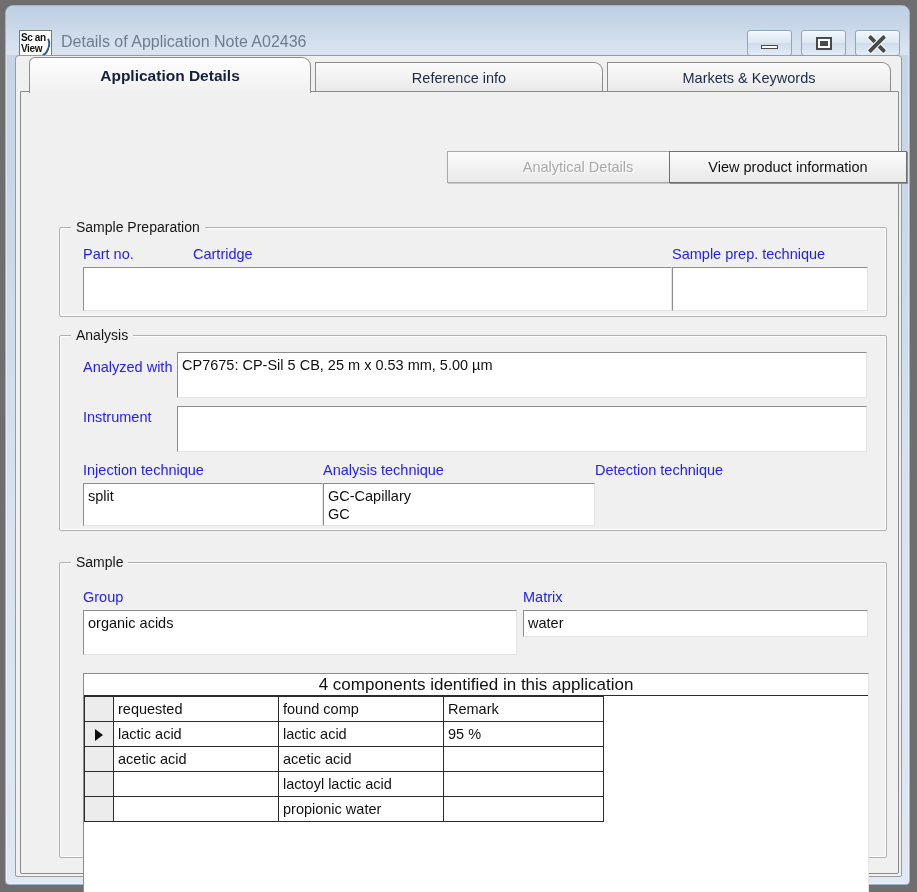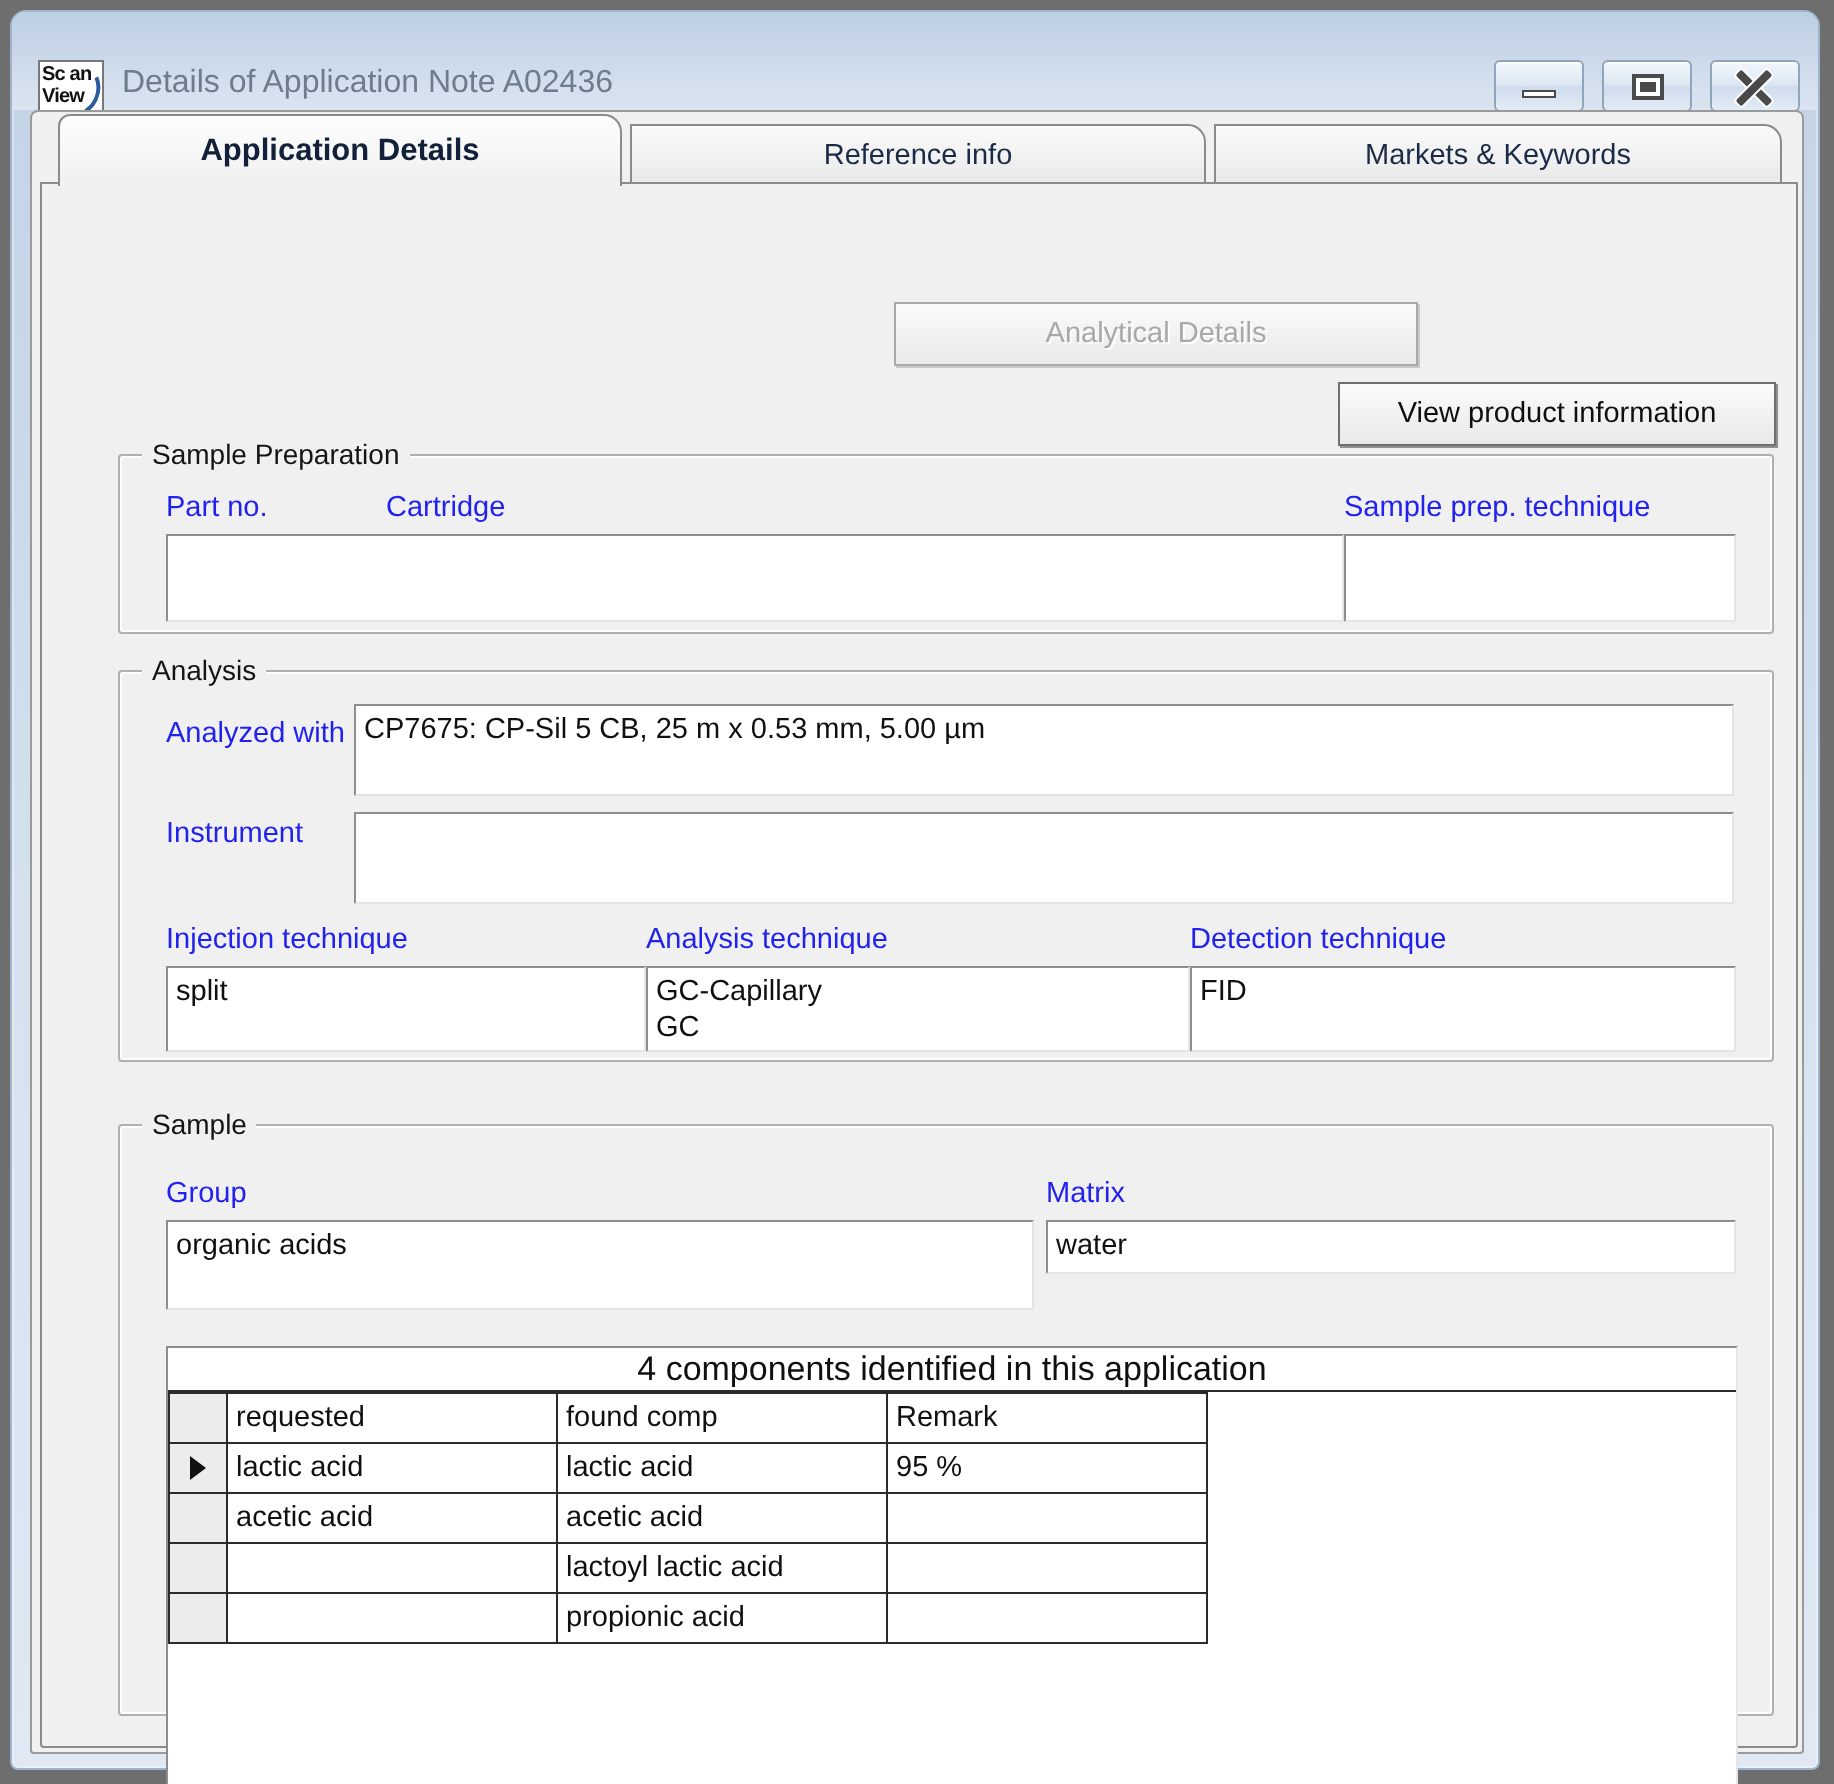--- a/index.html
+++ b/index.html
@@ -120,21 +120,21 @@
     position:absolute;top:59px;height:32px;
     border:1px solid #6f6f6f;box-sizing:border-box;
     background:linear-gradient(to bottom,#fbfbfb 0%,#f2f2f2 50%,#e9e9e9 100%);
     box-shadow:1px 1px 0 #909090;
     display:flex;align-items:center;justify-content:center;
     font-size:14.5px;color:#101010;cursor:default;
   }
   .pbtn.disabled{color:#a8a8a8;text-shadow:1px 1px 0 #fdfdfd;border-color:#a9a9a9;box-shadow:1px 1px 0 #c9c9c9;}
   #btn-viewnote{left:195px;width:220px;}
   #btn-analytical{left:426px;width:262px;}
-  #btn-product{left:648px;width:219px;margin-top:40px;}
+  #btn-product{left:648px;width:238px;}
 
   
   .group{
     position:absolute;
     border:1px solid #b0b0b0;box-sizing:border-box;border-radius:2px;
     box-shadow:1px 1px 0 #fdfdfd inset, -1px -1px 0 #fdfdfd inset;
   }
   .group > .gtitle{
     position:absolute;top:-9px;left:11px;padding:0 5px;
     background:#f0f0f0;font-size:14px;color:#151515;white-space:nowrap;
@@ -278,21 +278,20 @@
       <div id="fld-analyzed" class="field">CP7675: CP-Sil 5 CB, 25 m x 0.53 mm, 5.00 µm</div>
       <span id="lbl-instrument" class="blbl">Instrument</span>
       <div id="fld-instrument" class="field"></div>
 
       <span id="lbl-inj" class="blbl">Injection technique</span>
       <span id="lbl-ana" class="blbl">Analysis technique</span>
       <span id="lbl-det" class="blbl">Detection technique</span>
       <div id="fld-inj" class="field">split</div>
       <div id="fld-ana" class="field" style="white-space:pre;">GC-Capillary
 GC</div>
-      <div id="fld-det" class="field">FID</div>
 
       <div id="grp-sample" class="group">
         <span class="gtitle">Sample</span>
       </div>
       <span id="lbl-group" class="blbl">Group</span>
       <div id="fld-group" class="field">organic acids</div>
       <span id="lbl-matrix" class="blbl">Matrix</span>
       <div id="fld-matrix" class="field">water</div>
 
       <div id="comp-panel">
@@ -322,21 +321,21 @@
                 </tr>
                 <tr>
                   <td class="rowhdr"></td>
                   <td class="c-req"></td>
                   <td class="c-found">lactoyl lactic acid</td>
                   <td class="c-rem"></td>
                 </tr>
                 <tr>
                   <td class="rowhdr"></td>
                   <td class="c-req"></td>
-                  <td class="c-found">propionic acid</td>
+                  <td class="c-found">propionic water</td>
                   <td class="c-rem"></td>
                 </tr>
               </tbody>
           </table>
         </div>
       </div>
 
     </div>
   </div>
 </div>

